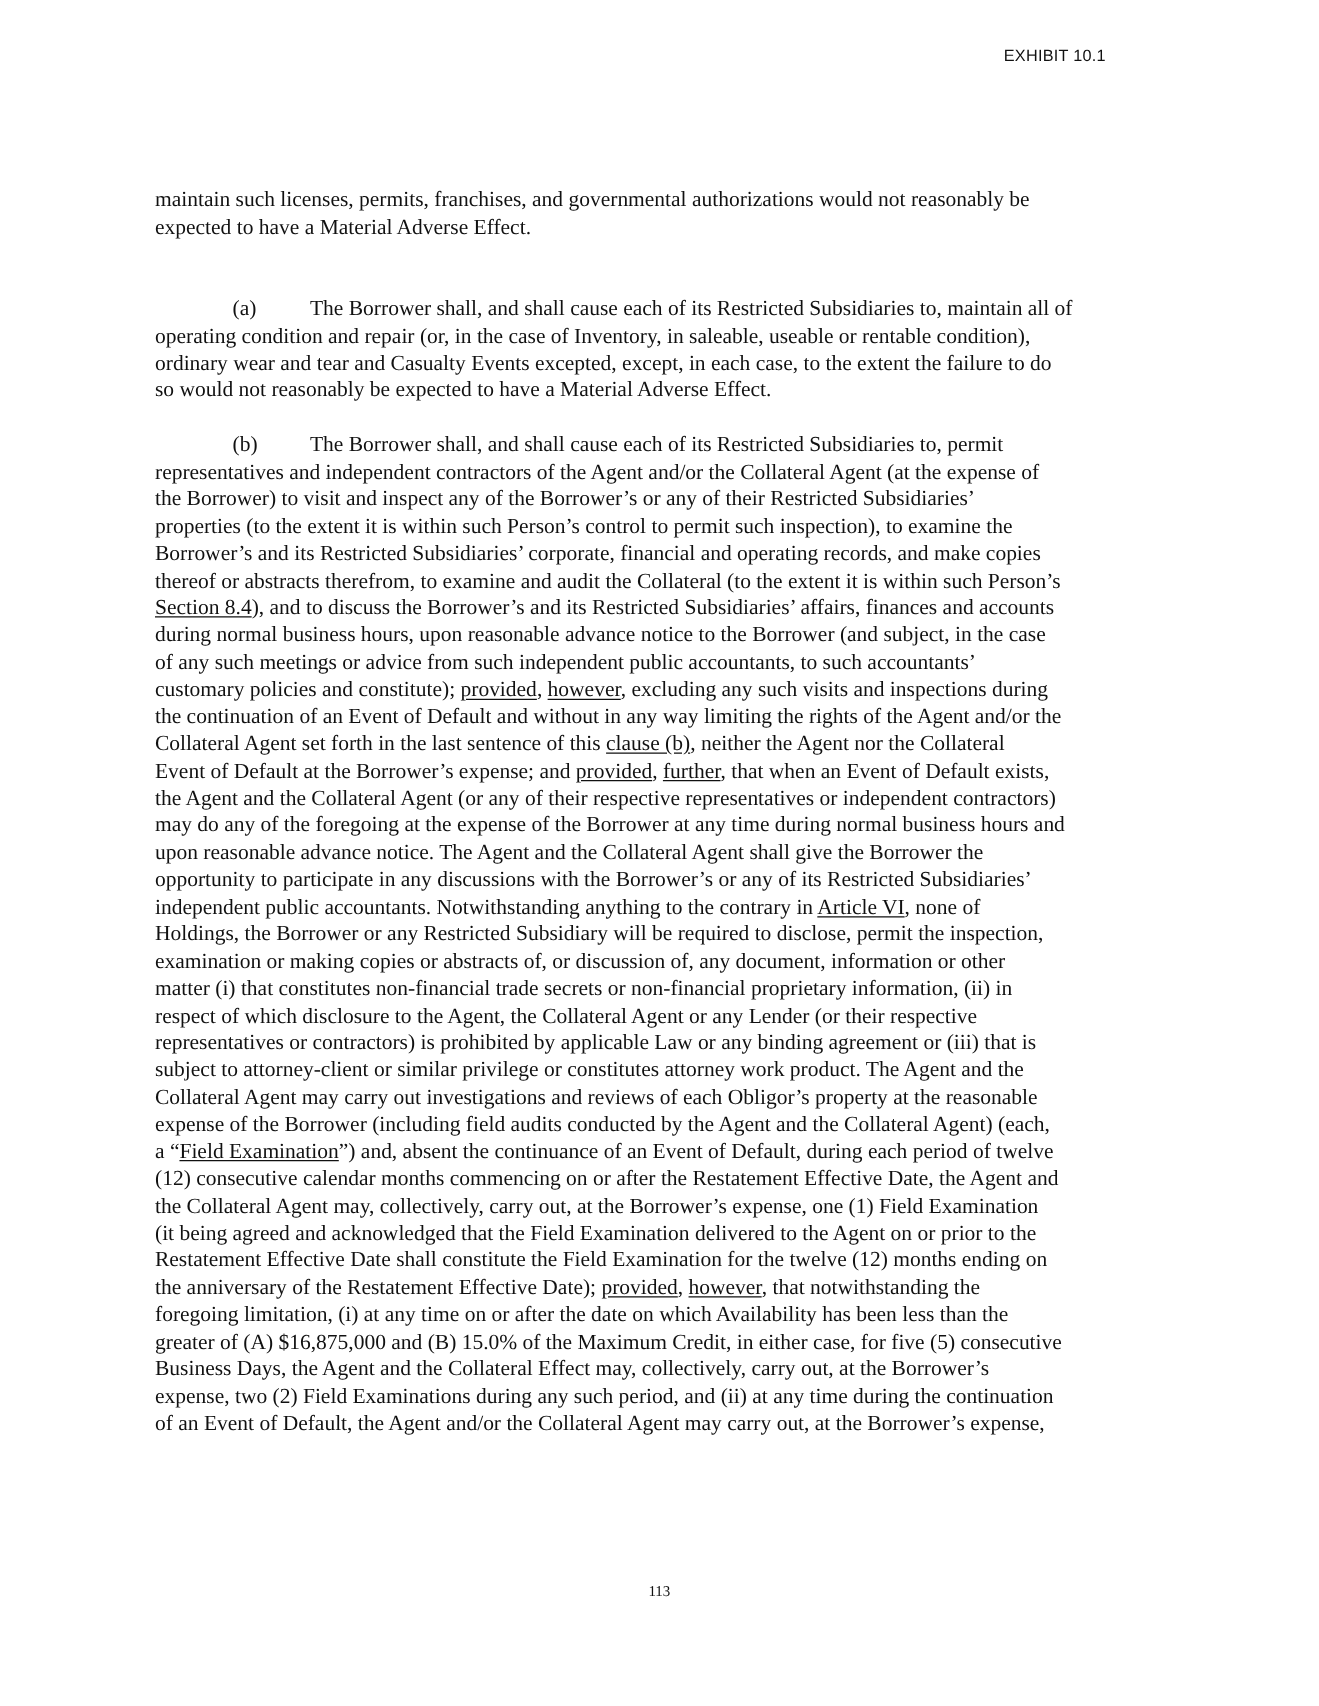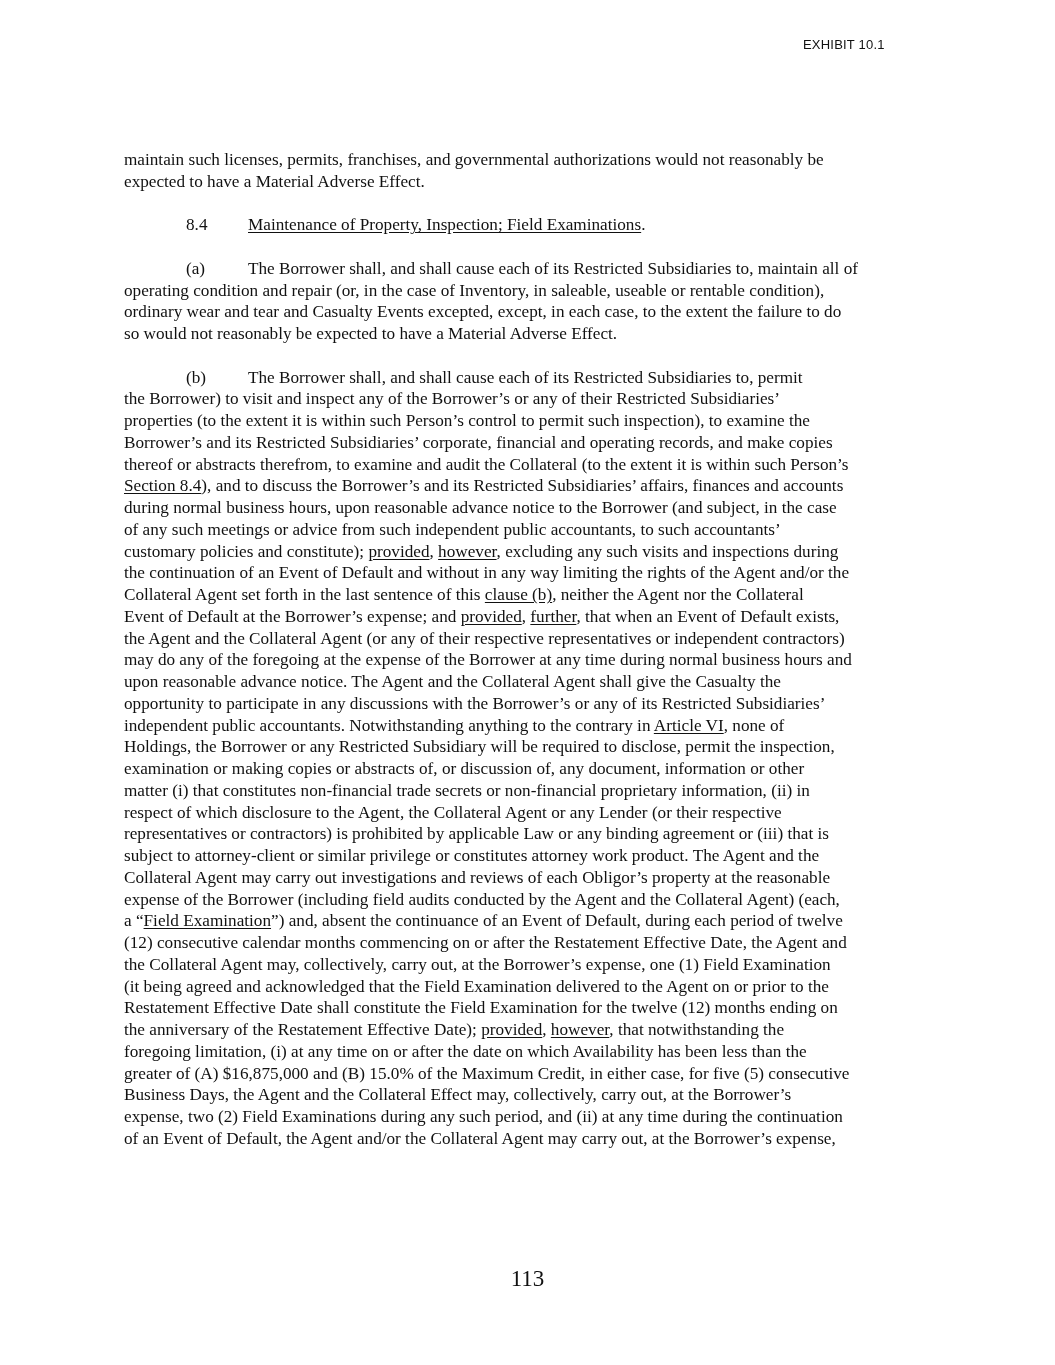--- a/index.html
+++ b/index.html
@@ -13,69 +13,67 @@
     position: absolute; left: 124px; top: 125px; width: 820px;
     font-family: "Liberation Serif", serif; font-size: 17.2px; color: #111; margin-top: 24px;
   }
   .line { height: 21.75px; line-height: 21.75px; white-space: nowrap; }
   .gap { height: 21.75px; }
   .u { text-decoration: underline; text-underline-offset: 2px; }
   .num { display: inline-block; width: 62px; }
   .indent { padding-left: 62px; }
   .pageno {
     position: absolute; top: 1266px; left: 0; width: 1055px; text-align: center;
-    font-family: "Liberation Serif", serif; font-size: 23px; color: #111;
+    font-family: "Liberation Serif", serif; font-size: 12px; color: #111;
   }
 </style>
 </head>
 <body>
 
 <div class="exhibit">EXHIBIT 10.1</div>
 
 <div class="page">
 
   <div>
     <div class="line">maintain such licenses, permits, franchises, and governmental authorizations would not reasonably be</div>
     <div class="line">expected to have a Material Adverse Effect.</div>
   </div>
   <div class="gap"></div>
 
-  <div class="line indent">
-    <span class="num">8.4</span><span class="u">Maintenance of Property, Inspection; Field Examinations</span><span>.</span>
-  </div>
   <div class="gap"></div>
 
   <div>
     <div class="line indent">
       <span class="num">(a)</span><span>The Borrower shall, and shall cause each of its Restricted Subsidiaries to, maintain all of</span>
     </div>
     <div class="line">operating condition and repair (or, in the case of Inventory, in saleable, useable or rentable condition),</div>
     <div class="line">ordinary wear and tear and Casualty Events excepted, except, in each case, to the extent the failure to do</div>
     <div class="line">so would not reasonably be expected to have a Material Adverse Effect.</div>
   </div>
   <div class="gap"></div>
 
   <div>
     <div class="line indent">
       <span class="num">(b)</span><span>The Borrower shall, and shall cause each of its Restricted Subsidiaries to, permit</span>
     </div>
+    <div class="line">representatives and independent contractors of the Agent and/or the Collateral Agent (at the expense of</div>
     <div class="line">the Borrower) to visit and inspect any of the Borrower’s or any of their Restricted Subsidiaries’</div>
     <div class="line">properties (to the extent it is within such Person’s control to permit such inspection), to examine the</div>
     <div class="line">Borrower’s and its Restricted Subsidiaries’ corporate, financial and operating records, and make copies</div>
     <div class="line">thereof or abstracts therefrom, to examine and audit the Collateral (to the extent it is within such Person’s</div>
     <div class="line"><span class="u">Section 8.4</span><span>), and to discuss the Borrower’s and its Restricted Subsidiaries’ affairs, finances and accounts</span></div>
     <div class="line">during normal business hours, upon reasonable advance notice to the Borrower (and subject, in the case</div>
     <div class="line">of any such meetings or advice from such independent public accountants, to such accountants’</div>
     <div class="line"><span>customary policies and constitute); </span><span class="u">provided</span><span>, </span><span class="u">however</span><span>, excluding any such visits and inspections during</span></div>
     <div class="line">the continuation of an Event of Default and without in any way limiting the rights of the Agent and/or the</div>
     <div class="line"><span>Collateral Agent set forth in the last sentence of this </span><span class="u">clause (b)</span><span>, neither the Agent nor the Collateral</span></div>
     <div class="line"><span>Event of Default at the Borrower’s expense; and </span><span class="u">provided</span><span>, </span><span class="u">further</span><span>, that when an Event of Default exists,</span></div>
     <div class="line">the Agent and the Collateral Agent (or any of their respective representatives or independent contractors)</div>
     <div class="line">may do any of the foregoing at the expense of the Borrower at any time during normal business hours and</div>
-    <div class="line">upon reasonable advance notice.  The Agent and the Collateral Agent shall give the Casualty the</div>
+    <div class="line">upon reasonable advance notice.  The Agent and the Collateral Agent shall give the Borrower the</div>
     <div class="line">opportunity to participate in any discussions with the Borrower’s or any of its Restricted Subsidiaries’</div>
     <div class="line"><span>independent public accountants.  Notwithstanding anything to the contrary in </span><span class="u">Article VI</span><span>, none of</span></div>
     <div class="line">Holdings, the Borrower or any Restricted Subsidiary will be required to disclose, permit the inspection,</div>
     <div class="line">examination or making copies or abstracts of, or discussion of, any document, information or other</div>
     <div class="line">matter (i) that constitutes non-financial trade secrets or non-financial proprietary information, (ii) in</div>
     <div class="line">respect of which disclosure to the Agent, the Collateral Agent or any Lender (or their respective</div>
     <div class="line">representatives or contractors) is prohibited by applicable Law or any binding agreement or (iii) that is</div>
     <div class="line">subject to attorney-client or similar privilege or constitutes attorney work product. The Agent and the</div>
     <div class="line">Collateral Agent may carry out investigations and reviews of each Obligor’s property at the reasonable</div>
     <div class="line">expense of the Borrower (including field audits conducted by the Agent and the Collateral Agent) (each,</div>

